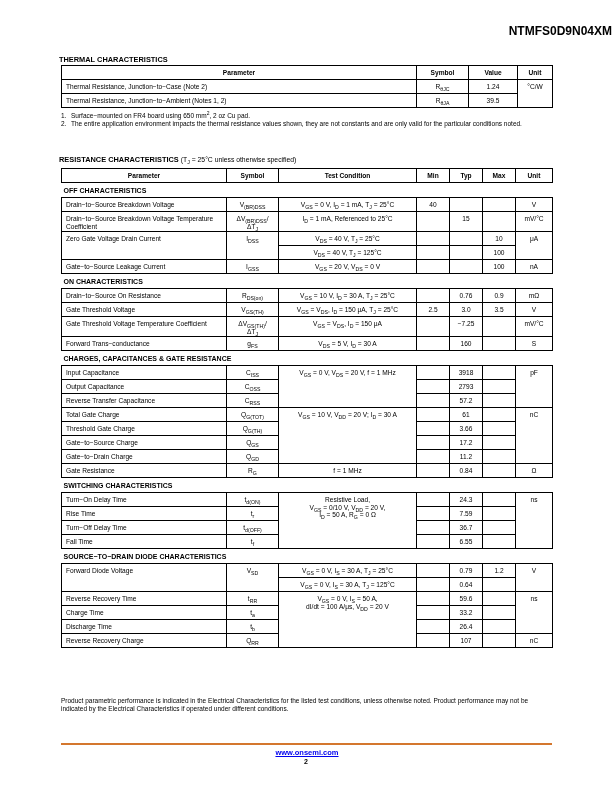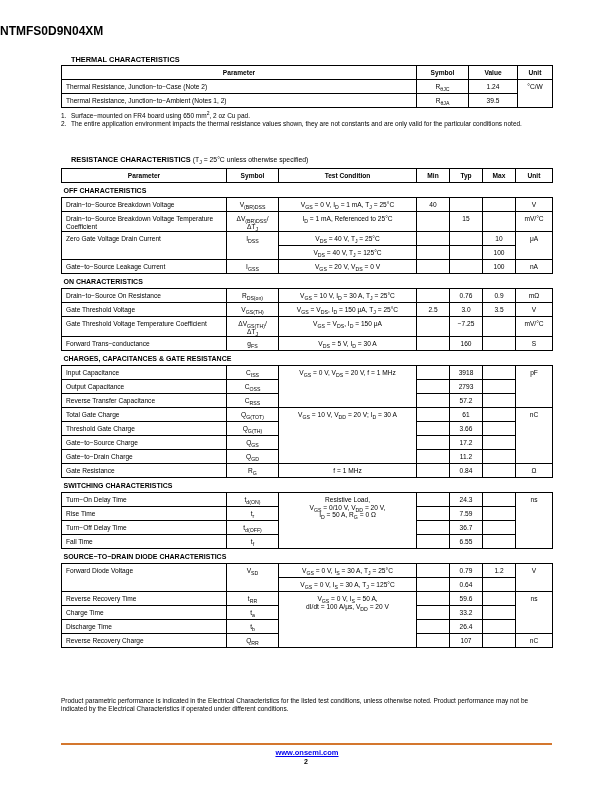--- a/index.html
+++ b/index.html
@@ -1,18 +1,18 @@
 <!DOCTYPE html>
 <html><head>
 <meta charset="utf-8">
 <style>
   html, body { margin:0; padding:0; background:#fff; }
   body { width:612px; height:792px; position:relative; font-family:"Liberation Sans", sans-serif; color:#000; overflow:hidden; }
-  .title { position:absolute; top:24px; left:0; width:612px; text-align:left; font-weight:bold; font-size:12px; }
-  .sec-title { position:absolute; left:71px; font-weight:bold; font-size:7.4px; }
+  .title { position:absolute; top:24px; left:0; width:612px; text-align:right; font-weight:bold; font-size:12px; }
+  .sec-title { position:absolute; left:59px; font-weight:bold; font-size:7.4px; }
   .sec-title .sub { font-weight:normal; font-size:6.8px; }
   table { border-collapse:collapse; position:absolute; font-size:6.6px; table-layout:fixed; }
   td, th { border:1px solid #000; padding:0 4px; height:14px; line-height:7.5px; vertical-align:top; padding-top:3px; box-sizing:border-box; }
   th { font-weight:bold; text-align:center; vertical-align:middle; padding-top:0; }
   td.c { text-align:center; }
   tr.cat td { border-left:none; border-right:none; font-weight:bold; font-size:7px; padding-left:2px; height:15px; padding-top:4px; }
   .notes { position:absolute; left:61px; width:492px; font-size:6.5px; line-height:8.2px; }
   .notes .n { display:flex; }
   .notes .n span.num { width:10px; flex:none; }
   .footer-line { position:absolute; left:61px; top:743px; width:491px; height:2px; background:#d4772e; }

